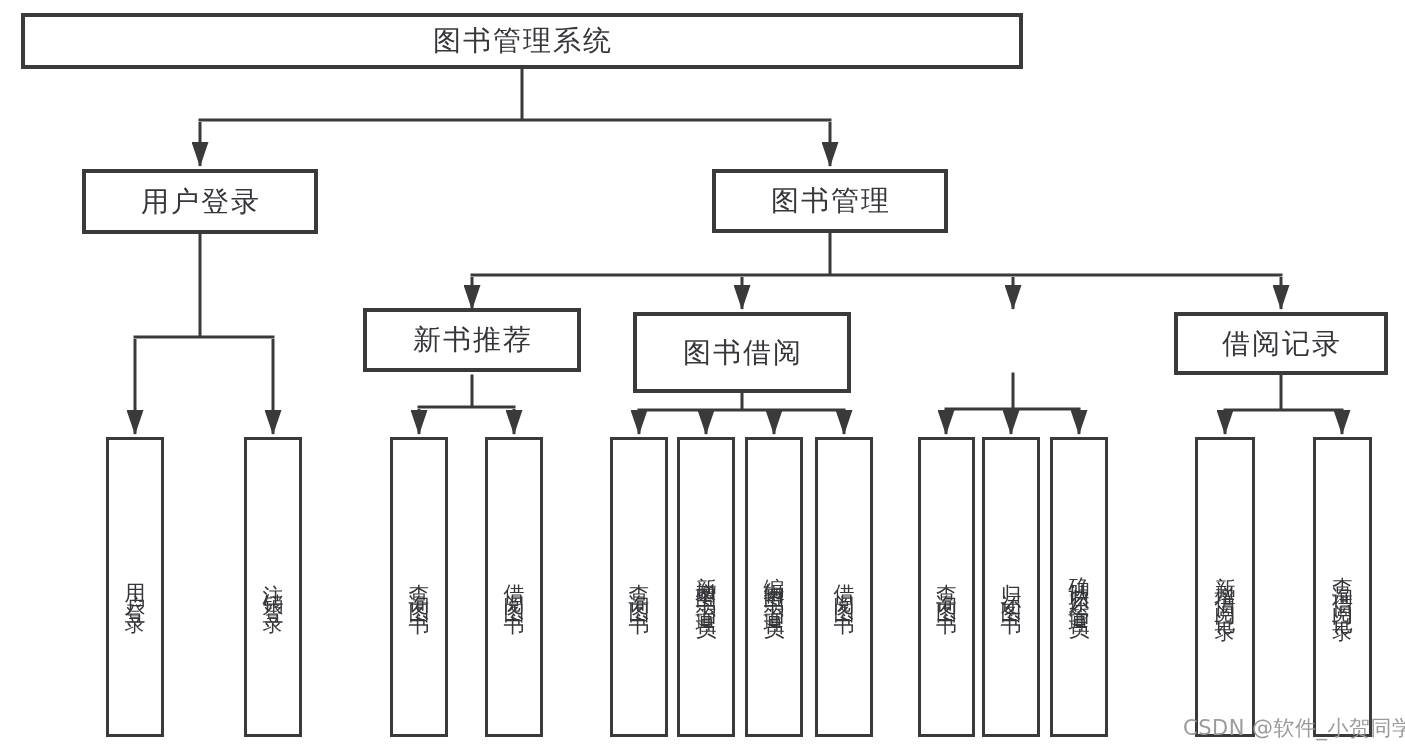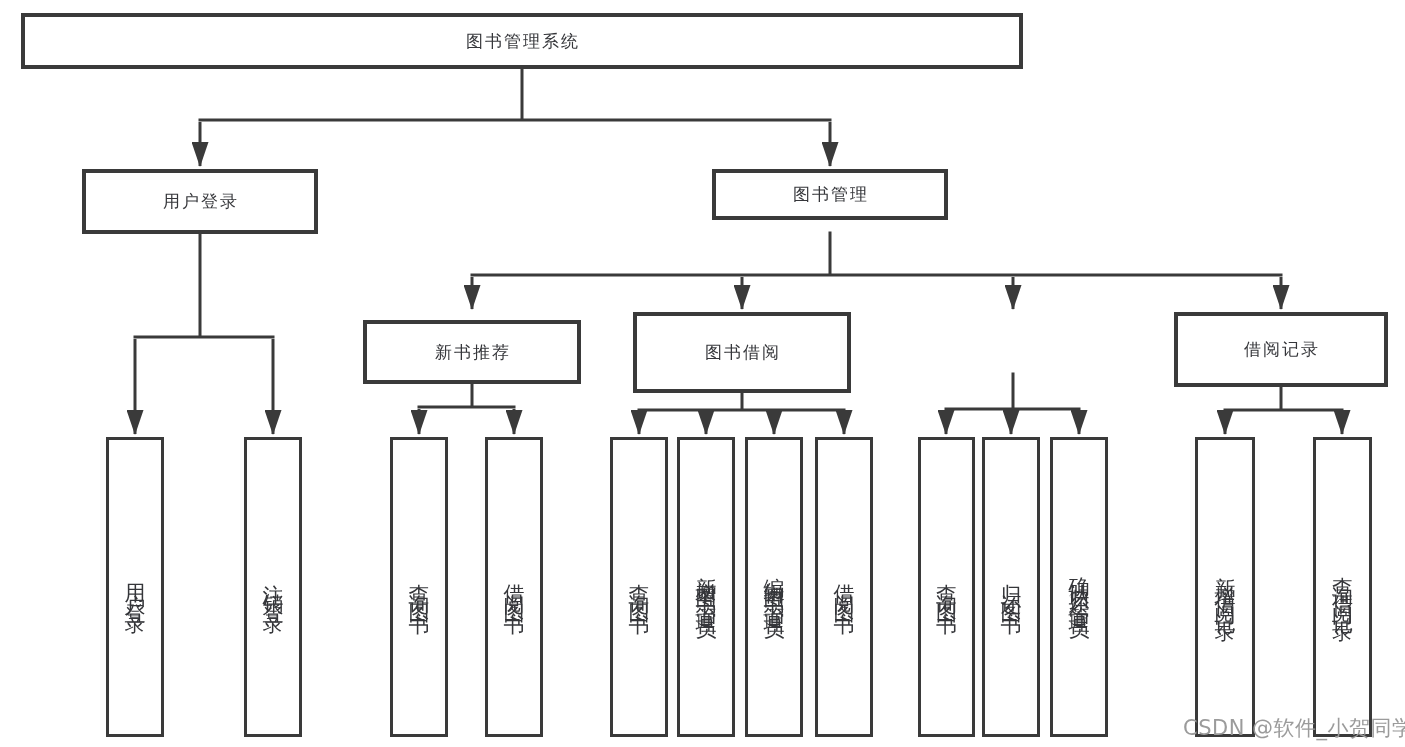--- a/index.html
+++ b/index.html
@@ -24,21 +24,21 @@
     background: #ffffff;
     border: 4px solid #3a3a3a;
     color: #35363a;
     display: flex;
     align-items: center;
     justify-content: center;
     z-index: 2;
     white-space: nowrap;
   }
   .branch {
-    font-size: 17px;
+    font-size: 28px;
     letter-spacing: 2px;
     text-indent: 2px;
   }
   .leaf {
     border-width: 3px;
     font-size: 21px;
     writing-mode: vertical-rl;
     text-orientation: mixed;
     letter-spacing: 10px;
   }
@@ -95,25 +95,25 @@
         <line x1="1079" y1="411" x2="1079" y2="434"></line>
         <line x1="1225" y1="412" x2="1225" y2="434"></line>
         <line x1="1342" y1="412" x2="1342" y2="434"></line>
       </g>
     </g>
   </svg>
 
   <div class="node branch" style="left:21px; top:13px; width:1002px; height:56px">图书管理系统</div>
 
   <div class="node branch" style="left:82px; top:169px; width:236px; height:65px">用户登录</div>
-  <div class="node branch" style="left:712px; top:169px; width:236px; height:51px">图书管理</div>
+  <div class="node branch" style="left:712px; top:169px; width:236px; height:64px">图书管理</div>
 
-  <div class="node branch" style="left:363px; top:320px; width:218px; height:64px">新书推荐</div>
+  <div class="node branch" style="left:363px; top:308px; width:218px; height:64px">新书推荐</div>
   <div class="node branch" style="left:633px; top:312px; width:218px; height:81px">图书借阅</div>
-  <div class="node branch" style="left:1174px; top:312px; width:214px; height:75px">借阅记录</div>
+  <div class="node branch" style="left:1174px; top:312px; width:214px; height:63px">借阅记录</div>
 
   <div class="node leaf" style="left:106px; top:437px; width:58px; height:300px">用户登录</div>
   <div class="node leaf" style="left:244px; top:437px; width:58px; height:300px">注销登录</div>
 
   <div class="node leaf" style="left:390px; top:437px; width:58px; height:300px">查询图书</div>
   <div class="node leaf" style="left:485px; top:437px; width:58px; height:300px">借阅图书</div>
 
   <div class="node leaf" style="left:610px; top:437px; width:58px; height:300px">查询图书</div>
   <div class="node leaf long" style="left:677px; top:437px; width:58px; height:300px">新增图书（管理员）</div>
   <div class="node leaf long" style="left:745px; top:437px; width:58px; height:300px">编辑图书（管理员）</div>

